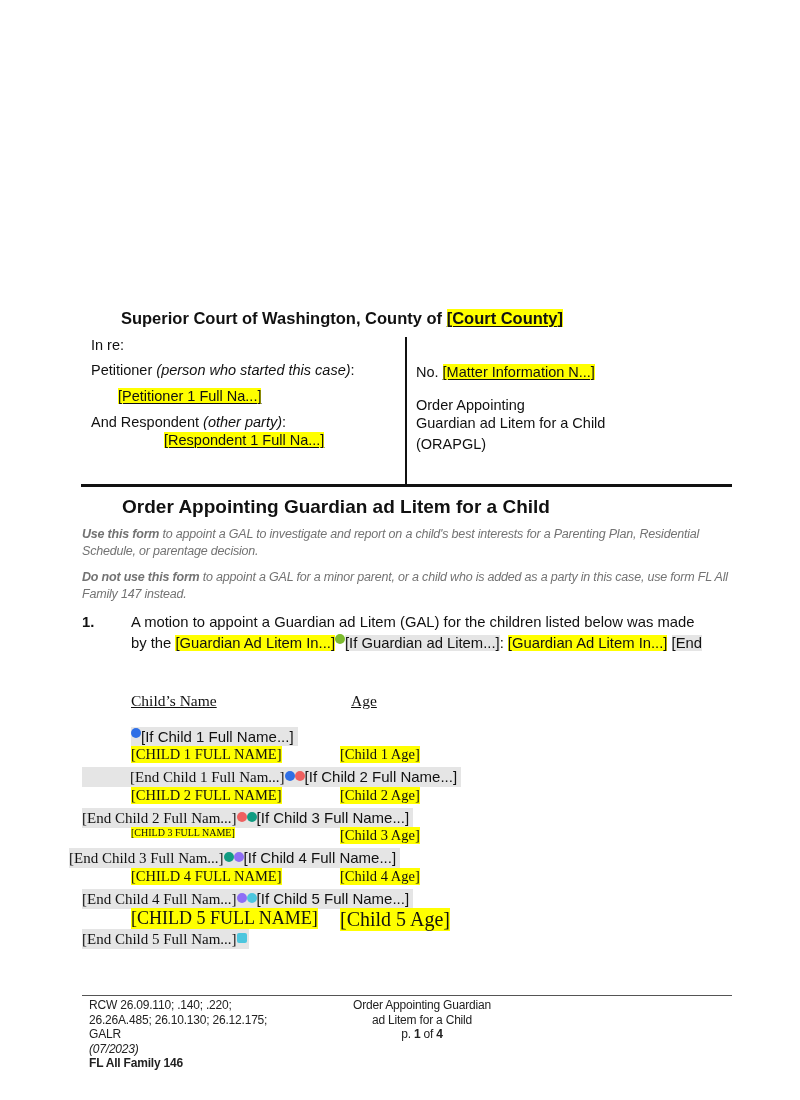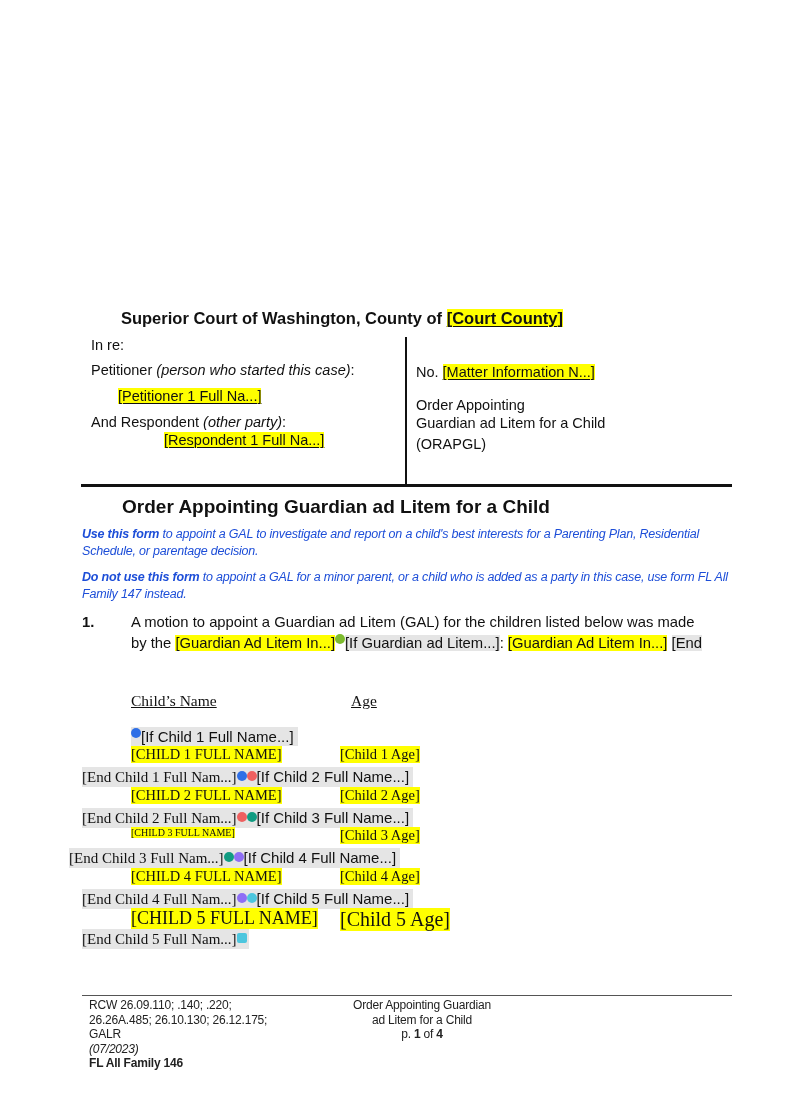--- a/index.html
+++ b/index.html
@@ -8,21 +8,21 @@
   .hl { background:#ffff00; }
   .hlu { background:#ffff00; text-decoration:underline; text-decoration-thickness:1px; text-underline-offset:2px; }
   .gr { background:#e5e5e5; }
   .dot { display:inline-block; width:10px; height:10px; border-radius:50%; vertical-align:1px; margin:0 0px; }
   .serif { font-family:"Liberation Serif", serif; }
   .court-title { left:0; width:684px; top:309px; text-align:center; font-size:16.5px; font-weight:bold; }
   .cap { font-size:14.5px; }
   .vline { left:405px; top:337px; width:2px; height:148px; background:#111; }
   .hline { left:81px; top:484px; width:651px; height:3px; background:#111; }
   .doc-title { left:0; width:672px; top:496px; text-align:center; font-size:19px; font-weight:bold; }
-  .note { left:82px; width:660px; font-size:12.5px; font-style:italic; line-height:17px; color:#1d4ed8; font-family:"Liberation Sans Narrow","Liberation Sans", sans-serif; letter-spacing:-0.2px; }
+  .note { left:82px; width:660px; font-size:12.5px; font-style:italic; line-height:17px; color:#737373; font-family:"Liberation Sans Narrow","Liberation Sans", sans-serif; letter-spacing:-0.2px; }
   .note b { font-weight:bold; }
   .para { font-size:14.8px; line-height:21px; }
   .child-row { font-size:15px; line-height:19px; white-space:nowrap; }
   .foot { font-size:12px; line-height:14.5px; color:#222; letter-spacing:-0.2px; }
   .footline { left:82px; top:995px; width:650px; height:1px; background:#555; }
 </style>
 </head>
 <body>
 
 <div class="abs court-title">
@@ -71,21 +71,21 @@
 
 <div class="abs serif" style="left:131px; top:692px; font-size:15.5px; text-decoration:underline;">Child’s Name</div>
 <div class="abs serif" style="left:351px; top:692px; font-size:15.5px; text-decoration:underline;">Age</div>
 
 <div class="abs child-row gr" style="left:131px; top:727px; padding-right:4px;">
   <span class="dot" style="background:#2f6fe6; vertical-align:4px;"></span><span>[If Child 1 Full Name...]</span>
 </div>
 
 <div class="abs serif hl" style="left:131px; top:746px; font-size:14.5px;">[CHILD 1 FULL NAME]</div>
 <div class="abs serif hl" style="left:340px; top:746px; font-size:14.5px;">[Child 1 Age]</div>
-<div class="abs child-row gr" style="left:82px; top:767px; padding-right:4px;">
+<div class="abs child-row gr" style="left:82px; top:767px; padding-right:4px;padding-left:48px;">
   <span class="serif">[End Child 1 Full Nam...]</span><span class="dot" style="background:#2f6fe6;"></span><span class="dot" style="background:#ee6060;"></span><span>[If Child 2 Full Name...]</span>
 </div>
 
 <div class="abs serif hl" style="left:131px; top:787px; font-size:14.5px;">[CHILD 2 FULL NAME]</div>
 <div class="abs serif hl" style="left:340px; top:787px; font-size:14.5px;">[Child 2 Age]</div>
 <div class="abs child-row gr" style="left:82px; top:808px; padding-right:4px;">
   <span class="serif">[End Child 2 Full Nam...]</span><span class="dot" style="background:#ee6060;"></span><span class="dot" style="background:#119c82;"></span><span>[If Child 3 Full Name...]</span>
 </div>
 
 <div class="abs serif hl" style="left:131px; top:827px; font-size:10px;">[CHILD 3 FULL NAME]</div>

